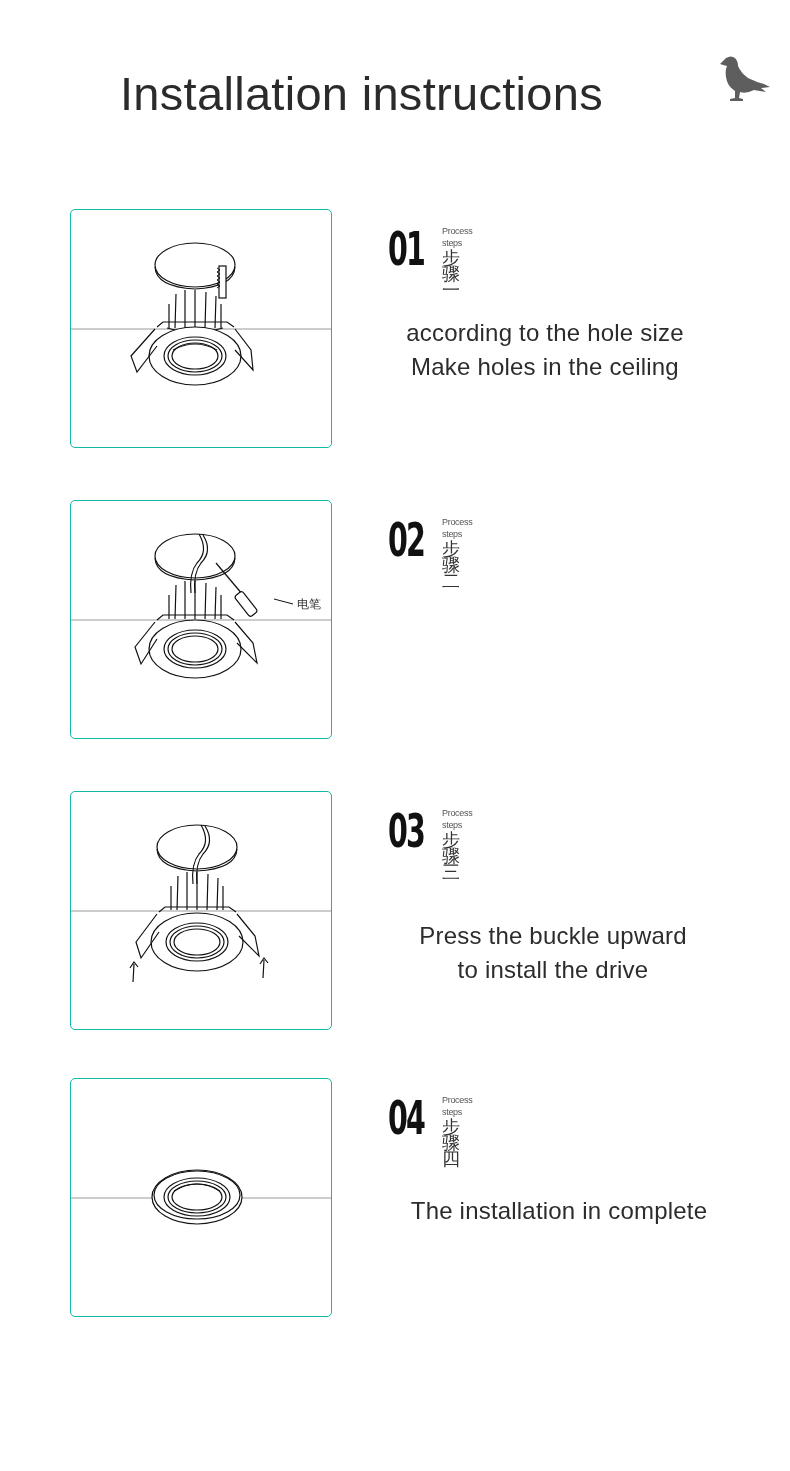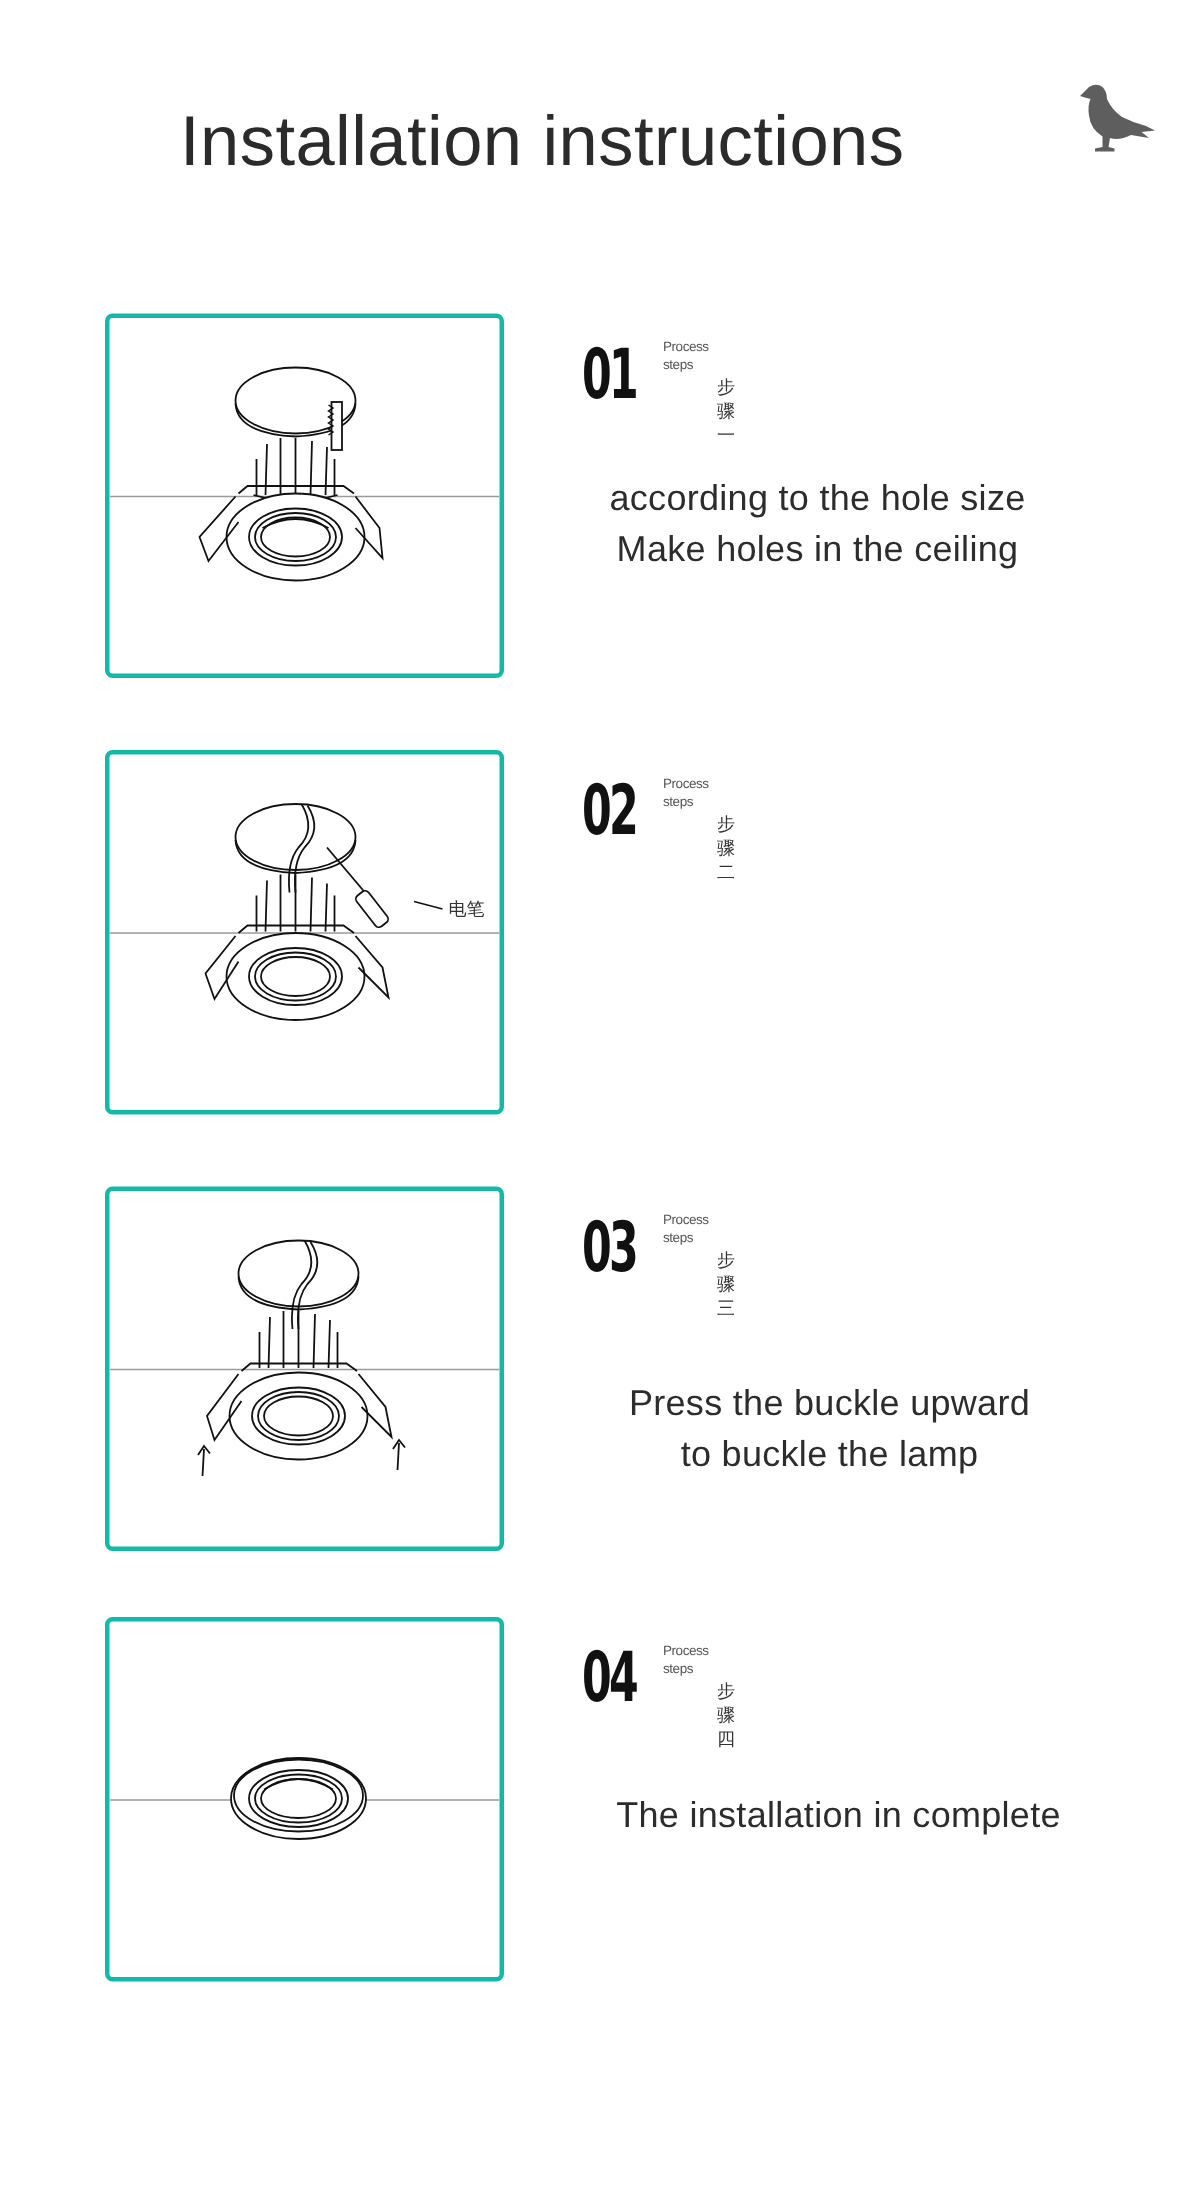--- a/index.html
+++ b/index.html
@@ -3,30 +3,30 @@
 <meta charset="utf-8">
 <style>
   html, body { margin: 0; padding: 0; background: #ffffff; }
   body { width: 790px; height: 1471px; position: relative; overflow: hidden;
          font-family: "Liberation Sans", "DejaVu Sans", sans-serif; color: #2a2a2a; }
   .title { position: absolute; left: 120px; top: 66px; font-size: 47px; font-weight: 500;
            letter-spacing: 0.3px; color: #2b2b2b; font-family: "Liberation Sans", sans-serif; margin:0; }
   .logo { position: absolute; left: 714px; top: 52px; width: 58px; height: 50px; }
   .step { position: absolute; left: 0; width: 790px; height: 240px; }
   .card { position: absolute; left: 70px; top: 0; width: 260px; height: 237px;
-          border: 3px solid #14b8a6; border-radius: 5px; background: #fff; overflow: hidden; }
+          border: 1px solid #14b8a6; border-radius: 5px; background: #fff; overflow: hidden; }
   .card svg { position: absolute; left: 0; top: 0; }
   .num-wrap { position: absolute; left: 388px; top: 12px; height: 60px; }
   .num { position: absolute; left: 0; top: 0; font-family: "DejaVu Sans", sans-serif; font-weight: 700;
          font-size: 46px; line-height: 56px; color: #111; transform: scaleX(0.62); transform-origin: left top;
          letter-spacing: -3px; }
   .proc { position: absolute; left: 54px; top: 4px; font-size: 9px; line-height: 12px; color: #555;
           letter-spacing: -0.3px; }
-  .cn { position: absolute; left: 54px; top: 29px; font-size: 12px; line-height: 16px; color: #333;
-        font-family: "DejaVu Sans", sans-serif; letter-spacing: -1px; margin-left: 36px; }
+  .cn { position: absolute; left: 54px; top: 29px; font-size: 18px; line-height: 16px; color: #333;
+        font-family: "DejaVu Sans", sans-serif; letter-spacing: -1px; }
   .desc { position: absolute; font-size: 24px; line-height: 34px; font-weight: 500; color: #2c2c2c;
           text-align: center; letter-spacing: 0.2px; }
   .desc span { display: block; }
 </style>
 </head>
 <body>
 
 <h1 class="title">Installation instructions</h1>
 
 <div class="logo">
@@ -113,21 +113,21 @@
       <path d="M192 186 L193 168 M189 172 L193 166 L197 171"></path>
     </svg>
   </div>
   <div class="num-wrap">
     <span class="num">03</span>
     <span class="proc"><span>Process</span><br><span>steps</span></span>
     <span class="cn">步骤三</span>
   </div>
   <div class="desc" style="left:388px; top:128px; width:330px;">
     <span>Press the buckle upward</span>
-    <span>to buckle the lamp</span>
+    <span>to install the drive</span>
   </div>
 </div>
 
 <div class="step" style="top:1078px;">
   <div class="card">
     <svg width="260" height="237" viewBox="0 0 260 237" fill="none" stroke="#111" stroke-width="1.2">
       <line x1="0" y1="119" x2="260" y2="119" stroke="#9a9a9a" stroke-width="1"></line>
       <ellipse cx="126" cy="118" rx="45" ry="27" fill="#fff"></ellipse>
       <ellipse cx="126" cy="116" rx="43" ry="24"></ellipse>
       <ellipse cx="126" cy="118" rx="33" ry="19"></ellipse>

